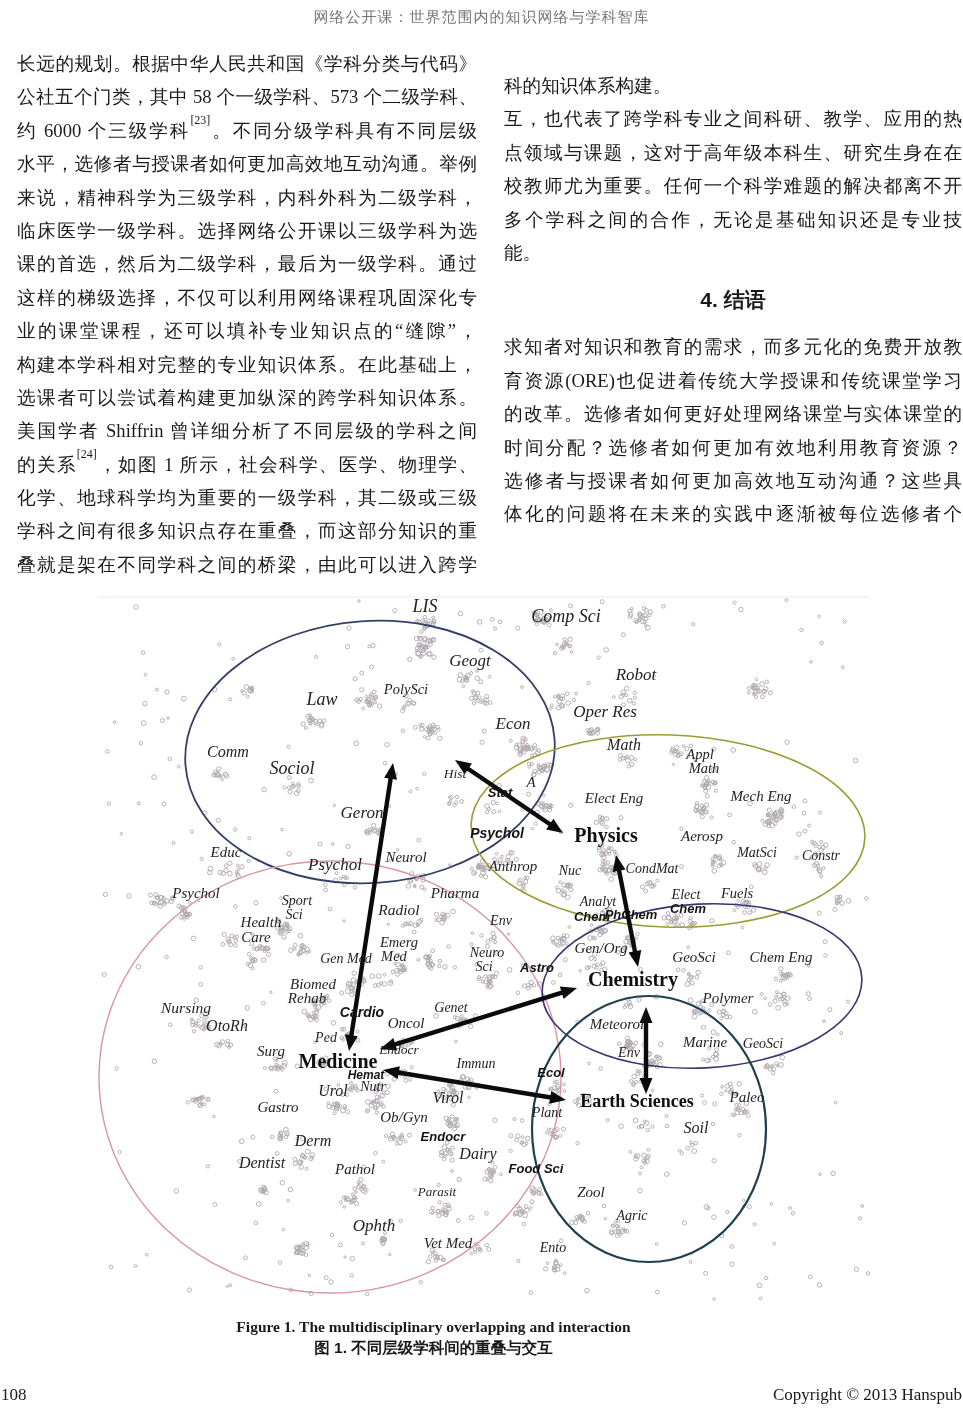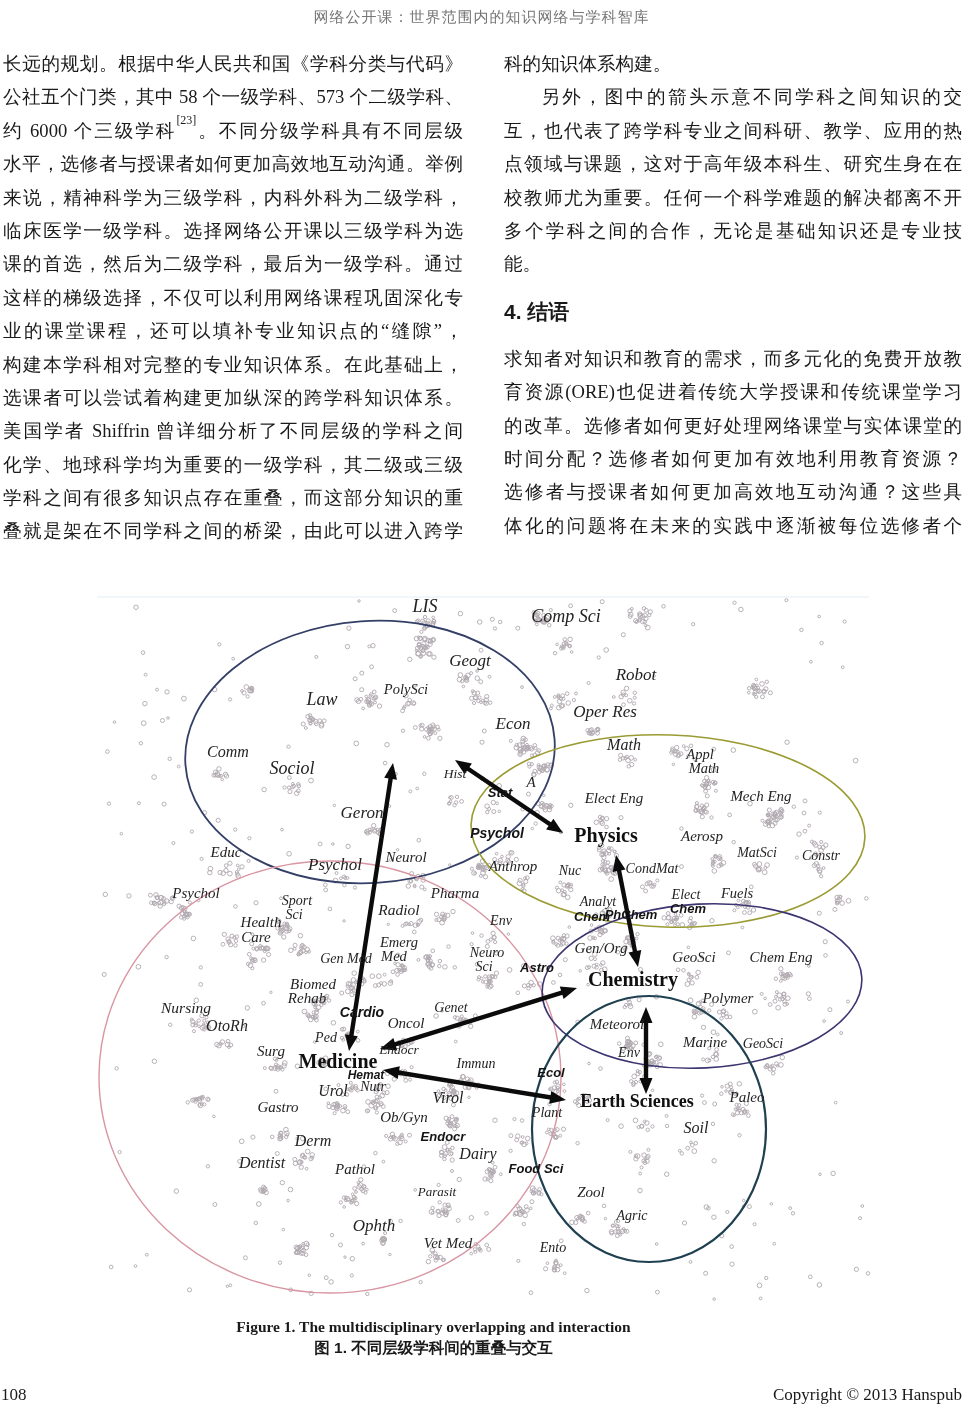--- a/index.html
+++ b/index.html
@@ -2,30 +2,30 @@
 <html><head>
 <meta charset="utf-8">
 <title>Paper page</title>
 <style>
   html,body{margin:0;padding:0;background:#ffffff;}
   .page{position:relative;width:963px;height:1414px;background:#fff;overflow:hidden;
         font-family:"Liberation Serif","DejaVu Serif",serif;color:#1a1a1a;}
   .header{position:absolute;top:8px;left:0;width:100%;text-align:center;
           font-size:15px;color:#767676;letter-spacing:1px;}
   .col{position:absolute;top:47px;font-size:18.6px;}
-  .col-left{left:3px;width:460px;}
-  .col-right{left:504px;width:458px;}
+  .col-left{left:17px;width:460px;}
+  .col-right{left:504px;width:458px;margin-top:22px;}
   .line{height:33.4px;line-height:33.4px;overflow:hidden;
         text-align:justify;text-align-last:justify;
         text-justify:inter-character;}
   .line.end{text-align-last:left;}
   .line.indent{text-indent:2em;}
   .line sup{font-size:12px;position:relative;top:-6px;line-height:0;}
   .heading{font-size:21px;font-weight:bold;line-height:29px;margin:16px 0 16px 0;
-           font-family:"Liberation Sans","DejaVu Sans",sans-serif;}
+           font-family:"Liberation Sans","DejaVu Sans",sans-serif;text-align:center;}
   .figwrap{position:absolute;left:92px;top:592px;width:782px;height:722px;}
   .caption{position:absolute;left:0;top:1316px;width:867px;text-align:center;}
   .caption .en{font-size:15.5px;font-weight:bold;line-height:21px;}
   .caption .zh{font-size:15.5px;font-weight:bold;line-height:21px;
                font-family:"Liberation Sans","DejaVu Sans",sans-serif;}
   .footer{position:absolute;left:0;top:1385px;width:963px;display:flex;
           justify-content:space-between;font-size:17px;}
   .footer span{padding:0 1px;}
   
   .fl-it{font-family:"Liberation Serif","DejaVu Serif",serif;font-style:italic;fill:#232323;}
@@ -44,27 +44,27 @@
       <div class="line">约 6000 个三级学科<sup>[23]</sup>。不同分级学科具有不同层级</div>
       <div class="line">水平，选修者与授课者如何更加高效地互动沟通。举例</div>
       <div class="line">来说，精神科学为三级学科，内科外科为二级学科，</div>
       <div class="line">临床医学一级学科。选择网络公开课以三级学科为选</div>
       <div class="line">课的首选，然后为二级学科，最后为一级学科。通过</div>
       <div class="line">这样的梯级选择，不仅可以利用网络课程巩固深化专</div>
       <div class="line">业的课堂课程，还可以填补专业知识点的“缝隙”，</div>
       <div class="line">构建本学科相对完整的专业知识体系。在此基础上，</div>
       <div class="line">选课者可以尝试着构建更加纵深的跨学科知识体系。</div>
       <div class="line">美国学者 Shiffrin 曾详细分析了不同层级的学科之间</div>
+      <div class="line">的关系<sup>[24]</sup>，如图 1 所示，社会科学、医学、物理学、</div>
       <div class="line">化学、地球科学均为重要的一级学科，其二级或三级</div>
       <div class="line">学科之间有很多知识点存在重叠，而这部分知识的重</div>
       <div class="line">叠就是架在不同学科之间的桥梁，由此可以进入跨学</div>
     </div>
   <div class="col col-right" id="col-right">
       <div class="line end">科的知识体系构建。</div>
-      <div class="line indent">另外，图中的箭头示意不同学科之间知识的交</div>
       <div class="line">互，也代表了跨学科专业之间科研、教学、应用的热</div>
       <div class="line">点领域与课题，这对于高年级本科生、研究生身在在</div>
       <div class="line">校教师尤为重要。任何一个科学难题的解决都离不开</div>
       <div class="line">多个学科之间的合作，无论是基础知识还是专业技</div>
       <div class="line end">能。</div>
       <div class="heading">4. 结语</div>
       <div class="line">求知者对知识和教育的需求，而多元化的免费开放教</div>
       <div class="line">育资源(ORE)也促进着传统大学授课和传统课堂学习</div>
       <div class="line">的改革。选修者如何更好处理网络课堂与实体课堂的</div>
       <div class="line">时间分配？选修者如何更加有效地利用教育资源？</div>

